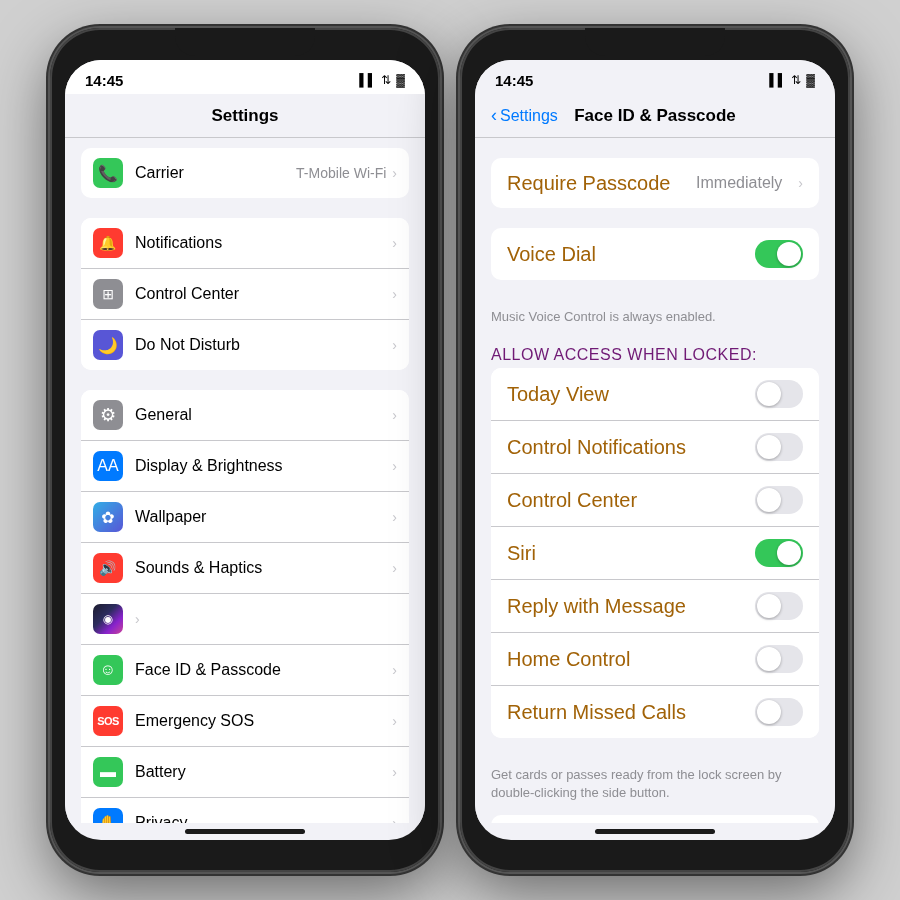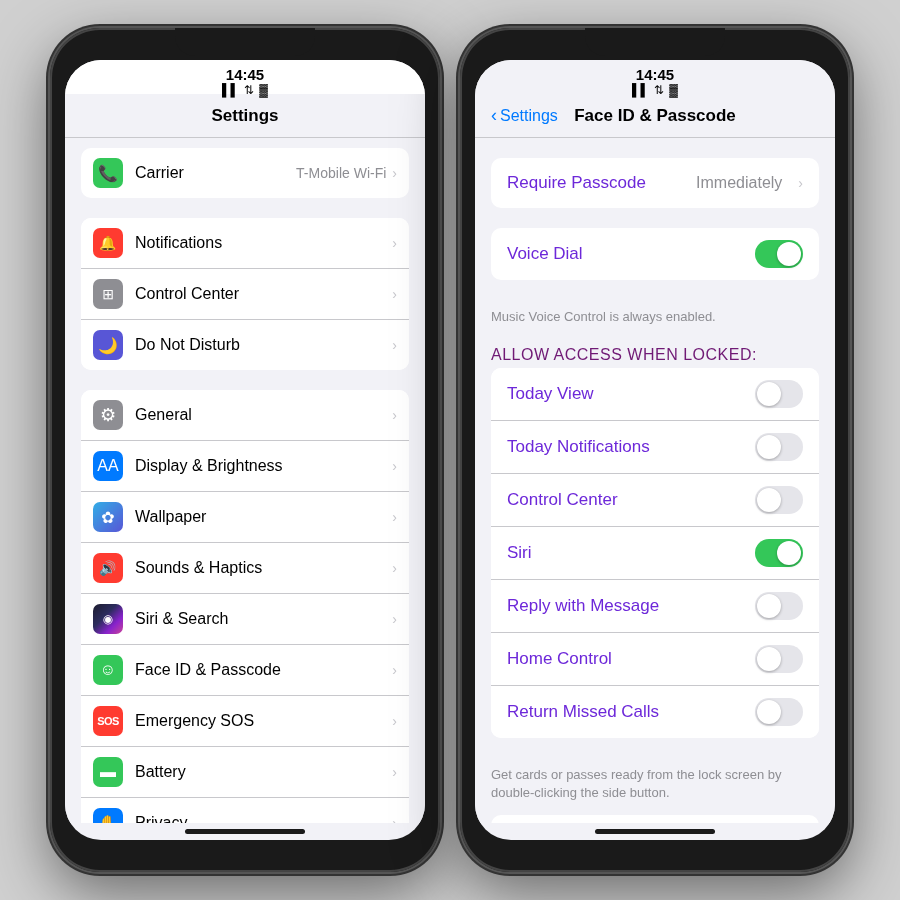--- a/index.html
+++ b/index.html
@@ -82,21 +82,20 @@
     .status-bar {
       display: flex;
       justify-content: space-between;
       align-items: center;
       padding: 6px 20px 0;
       height: 34px;
       background: white;
       flex-shrink: 0;
       position: relative;
       z-index: 5;
-      flex-direction: column;
     }
     .status-time {
       font-size: 15px;
       font-weight: 600;
       color: #000;
     }
     .status-icons {
       display: flex;
       gap: 5px;
       align-items: center;
@@ -236,22 +235,22 @@
       display: flex;
       align-items: center;
       padding: 12px 16px;
       min-height: 50px;
       border-bottom: 0.5px solid #c8c8cc;
       background: white;
     }
     .detail-row:last-child { border-bottom: none; }
     .detail-label {
       flex: 1;
-      font-size: 17px;
-      color: #6d28d9;
+      font-size: 20px;
+      color: #a16207;
     }
     .detail-value {
       font-size: 16px;
       color: #8e8e93;
       margin-right: 16px;
     }
     .info-text {
       padding: 8px 16px 12px;
       font-size: 13px;
       color: #8e8e93;
@@ -331,21 +330,20 @@
         </div>
         <div class="settings-row">
           <div class="settings-icon icon-red" style="font-size:14px;">🔊</div>
           <span class="settings-label">Sounds &amp; Haptics</span>
           <span class="chevron">›</span>
         </div>
         <div class="settings-row">
           <div class="settings-icon" style="background: #000; border-radius:7px; overflow:hidden;">
             <div style="width:100%;height:100%;background: linear-gradient(135deg,#1c1c2e 0%,#2c2c5e 40%,#8822cc 70%,#cc4499 100%); display:flex; align-items:center; justify-content:center; font-size:12px;">◉</div>
           </div>
-          <span class="settings-label">Siri &amp; Search</span>
           <span class="chevron">›</span>
         </div>
         <div class="settings-row">
           <div class="settings-icon" style="background:#34c759;">☺</div>
           <span class="settings-label">Face ID &amp; Passcode</span>
           <span class="chevron">›</span>
         </div>
         <div class="settings-row">
           <div class="settings-icon icon-sos" style="font-size:11px; font-weight:800; letter-spacing:-0.5px;">SOS</div>
           <span class="settings-label">Emergency SOS</span>
@@ -408,21 +406,21 @@
       <div class="info-text">Music Voice Control is always enabled.</div>
 
       <div class="section-header">ALLOW ACCESS WHEN LOCKED:</div>
 
       <div class="settings-group">
         <div class="detail-row">
           <span class="detail-label">Today View</span>
           <div class="toggle off"></div>
         </div>
         <div class="detail-row">
-          <span class="detail-label">Today Notifications</span>
+          <span class="detail-label">Control Notifications</span>
           <div class="toggle off"></div>
         </div>
         <div class="detail-row">
           <span class="detail-label">Control Center</span>
           <div class="toggle off"></div>
         </div>
         <div class="detail-row">
           <span class="detail-label">Siri</span>
           <div class="toggle on"></div>
         </div>

